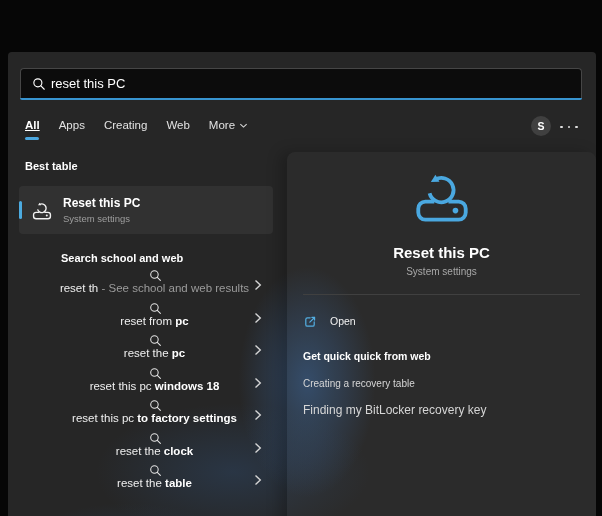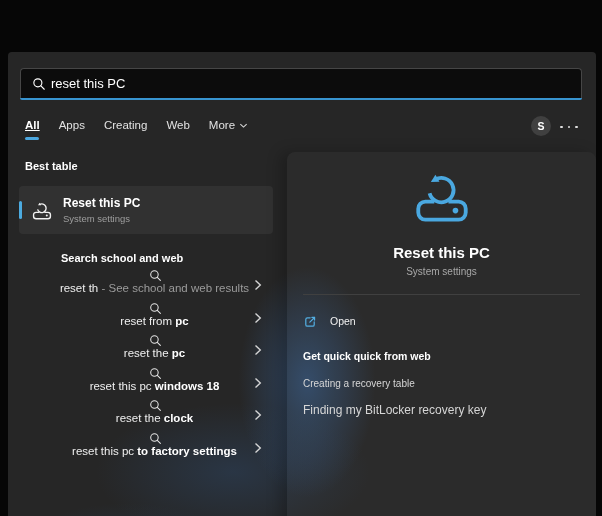--- a/index.html
+++ b/index.html
@@ -165,35 +165,49 @@
           </svg>
         </span>
     </div>
     <div class="row">
       <span class="ricon">
           <svg width="13" height="13" viewBox="0 0 16 16">
             <circle cx="6.7" cy="6.7" r="4.6" stroke="#e6e6e6" stroke-width="1.3" fill="none"></circle>
             <line x1="10.2" y1="10.2" x2="14" y2="14" stroke="#e6e6e6" stroke-width="1.3" stroke-linecap="round"></line>
           </svg>
         </span>
+      <span class="rtxt"><span>reset this pc </span><span class="sfx-bold">to factory settings</span></span>
+      <span class="rchev">
+          <svg width="8" height="12" viewBox="0 0 8 12">
+            <polyline points="1.5,1.5 6.3,6 1.5,10.5" stroke="#d5d5d5" stroke-width="1.4" fill="none"></polyline>
+          </svg>
+        </span>
+    </div>
+    <div class="row">
+      <span class="ricon">
+          <svg width="13" height="13" viewBox="0 0 16 16">
+            <circle cx="6.7" cy="6.7" r="4.6" stroke="#e6e6e6" stroke-width="1.3" fill="none"></circle>
+            <line x1="10.2" y1="10.2" x2="14" y2="14" stroke="#e6e6e6" stroke-width="1.3" stroke-linecap="round"></line>
+          </svg>
+        </span>
       <span class="rtxt"><span>reset the </span><span class="sfx-bold">clock</span></span>
       <span class="rchev">
           <svg width="8" height="12" viewBox="0 0 8 12">
             <polyline points="1.5,1.5 6.3,6 1.5,10.5" stroke="#d5d5d5" stroke-width="1.4" fill="none"></polyline>
           </svg>
         </span>
     </div>
     <div class="row">
       <span class="ricon">
           <svg width="13" height="13" viewBox="0 0 16 16">
             <circle cx="6.7" cy="6.7" r="4.6" stroke="#e6e6e6" stroke-width="1.3" fill="none"></circle>
             <line x1="10.2" y1="10.2" x2="14" y2="14" stroke="#e6e6e6" stroke-width="1.3" stroke-linecap="round"></line>
           </svg>
         </span>
-      <span class="rtxt"><span>reset this pc </span><span class="sfx-bold">to factory settings</span></span>
+      <span class="rtxt"><span>reset the </span><span class="sfx-bold">table</span></span>
       <span class="rchev">
           <svg width="8" height="12" viewBox="0 0 8 12">
             <polyline points="1.5,1.5 6.3,6 1.5,10.5" stroke="#d5d5d5" stroke-width="1.4" fill="none"></polyline>
           </svg>
         </span>
     </div>
   </div>
 
   <div class="panel">
     <span class="bigicon">

